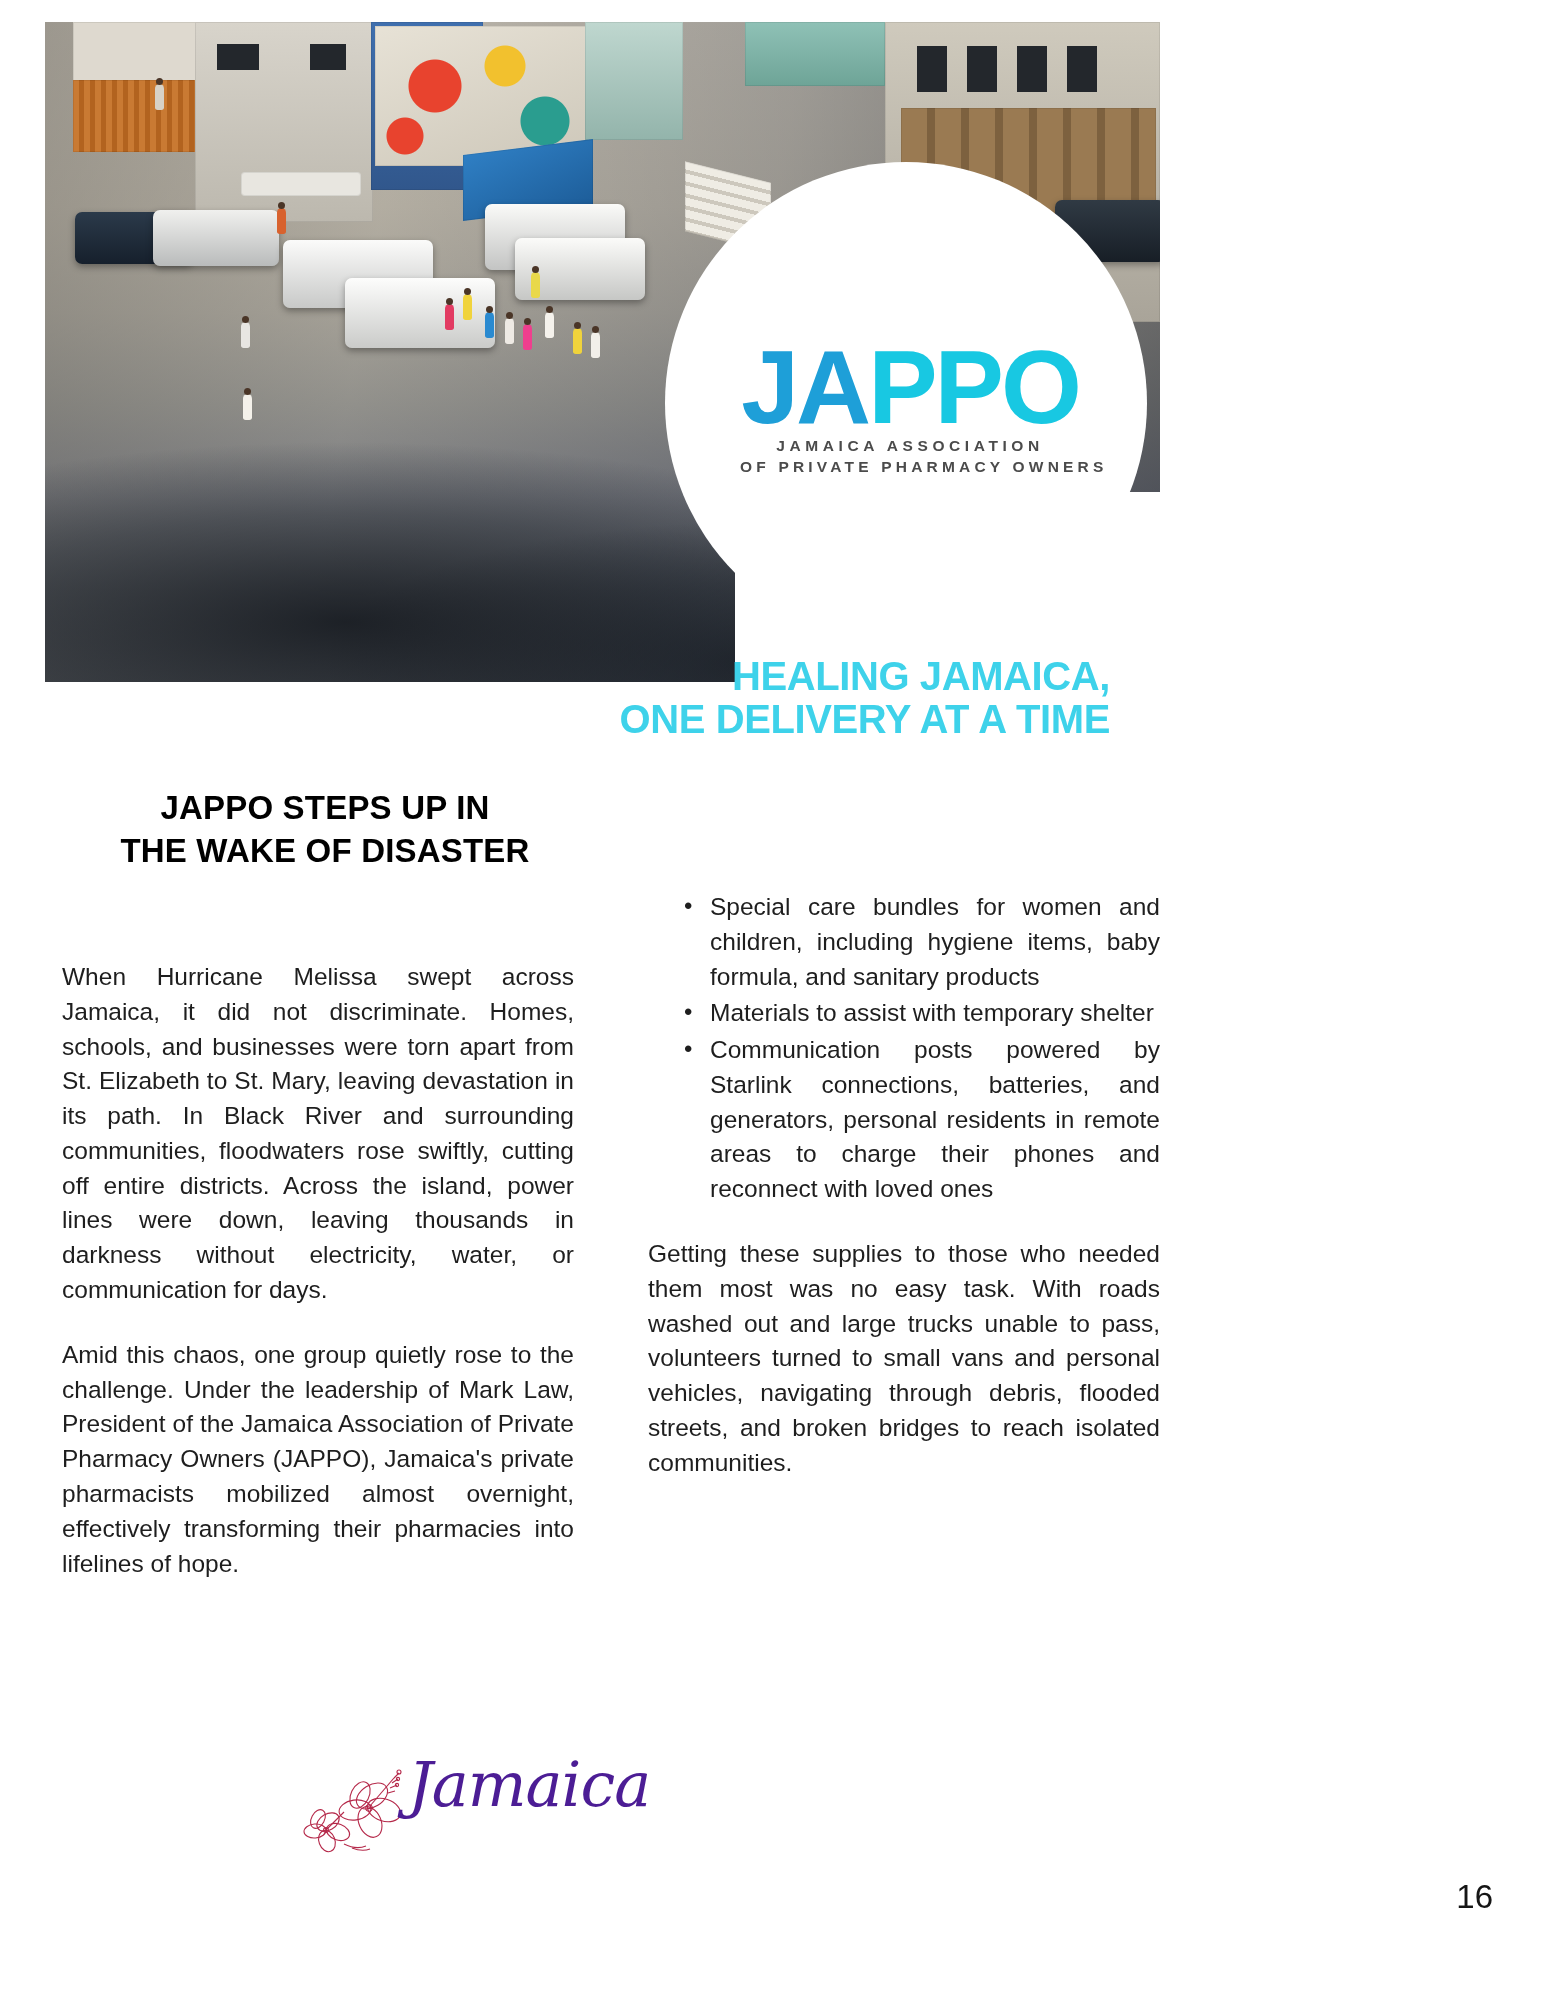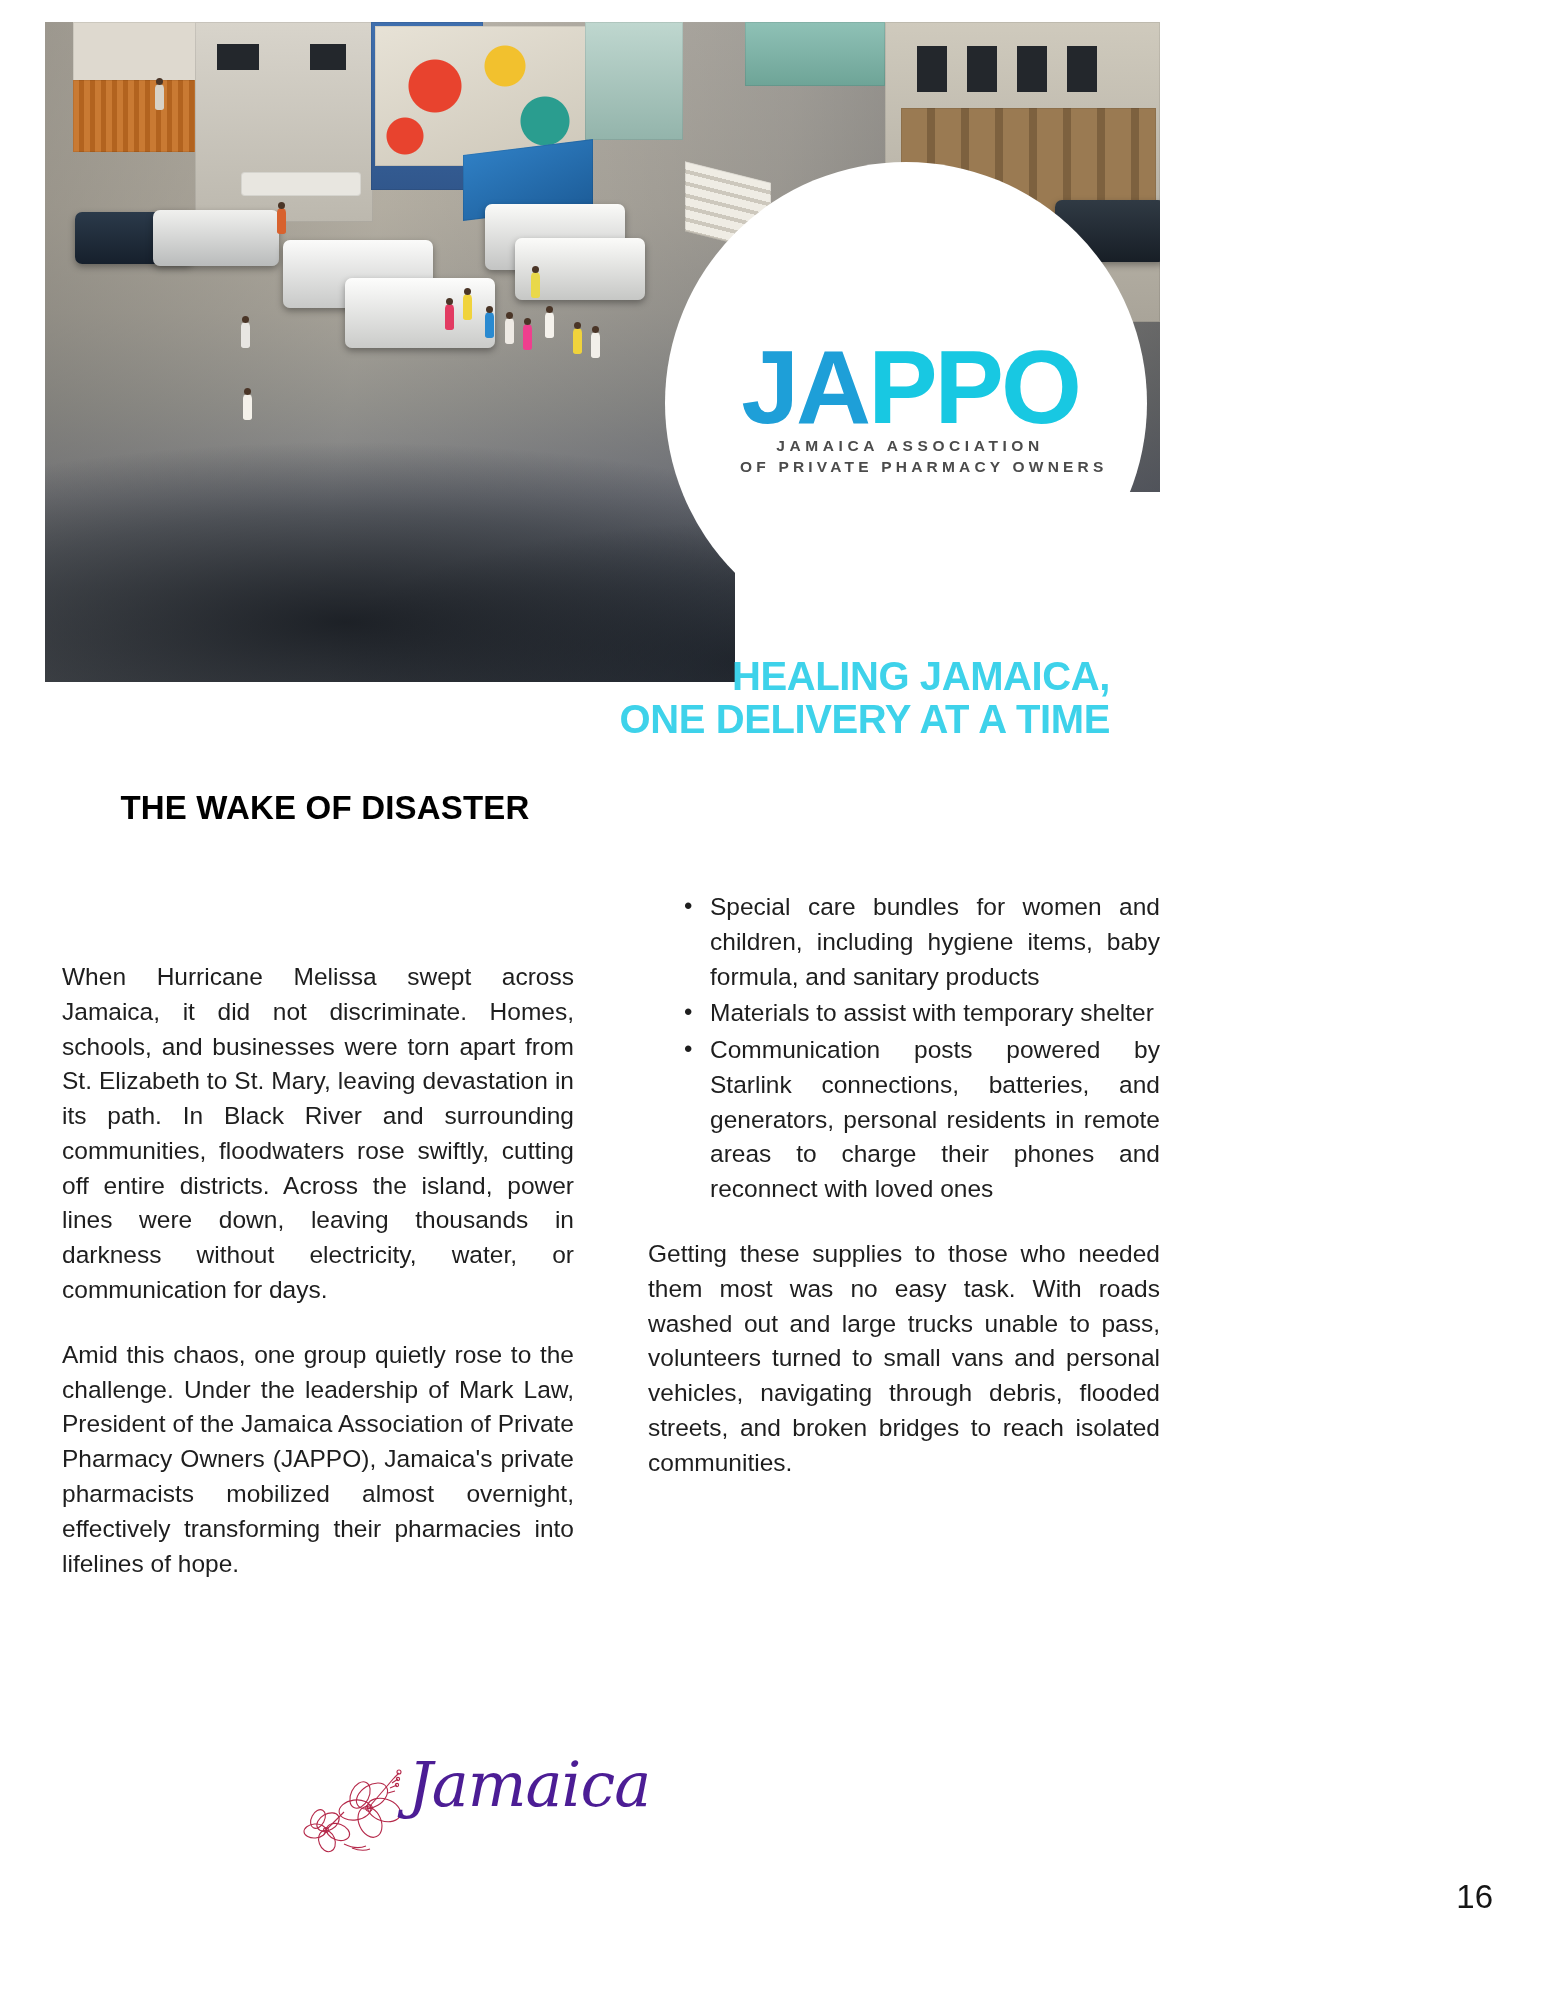--- a/index.html
+++ b/index.html
@@ -316,20 +316,21 @@
     <div class="jappo-sub line2">OF PRIVATE PHARMACY OWNERS</div>
   </div>
 </div>
 
 <div id="tagline">
   <div>HEALING JAMAICA,</div>
   <div>ONE DELIVERY AT A TIME</div>
 </div>
 
 <h1 id="headline">
+  <div>JAPPO STEPS UP IN</div>
   <div>THE WAKE OF DISASTER</div>
 </h1>
 
 <div id="col-left">
   <p class="para">When Hurricane Melissa swept across Jamaica, it did not discriminate. Homes, schools, and businesses were torn apart from St. Elizabeth to St. Mary, leaving devastation in its path. In Black River and surrounding communities, floodwaters rose swiftly, cutting off entire districts. Across the island, power lines were down, leaving thousands in darkness without electricity, water, or communication for days.</p>
   <p class="para">Amid this chaos, one group quietly rose to the challenge. Under the leadership of Mark Law, President of the Jamaica Association of Private Pharmacy Owners (JAPPO), Jamaica's private pharmacists mobilized almost overnight, effectively transforming their pharmacies into lifelines of hope.</p>
 </div>
 
 <div id="col-right">
   <ul class="bullets">

